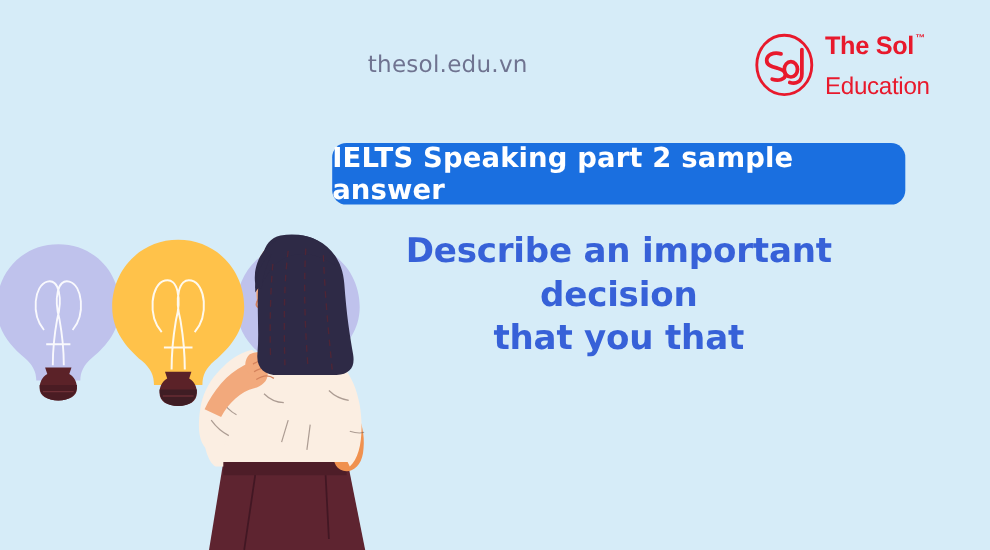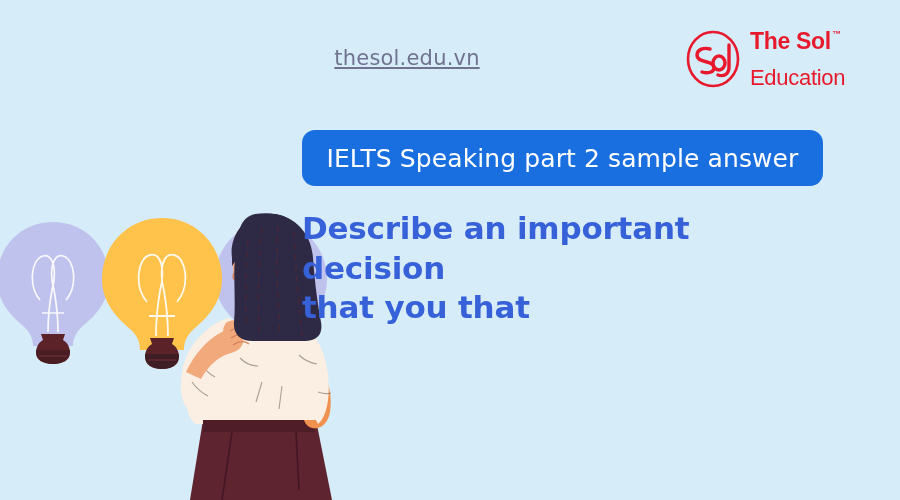--- a/index.html
+++ b/index.html
@@ -21,21 +21,20 @@
   .site-url {
     position: absolute;
     left: 0;
     top: 46px;
     width: 900px;
     text-align: center;
     font-size: 21px;
     color: #6f7390;
     letter-spacing: 0.2px;
     font-family: "DejaVu Sans", sans-serif;
-    text-decoration: underline;
   }
   .url-shift { position: relative; left: -43px; }
 
   .logo {
     position: absolute;
     left: 683px;
     top: 29px;
     width: 175px;
     height: 60px;
     display: flex;
@@ -79,31 +78,32 @@
     height: 56px;
     background: #1a6fe0;
     border-radius: 13px;
     display: flex;
     align-items: center;
     justify-content: center;
   }
   .banner-text {
     color: #ffffff;
     font-size: 25px;
-    font-weight: normal;
+    font-weight: bold;
     letter-spacing: 0.1px;
     font-family: "DejaVu Sans", sans-serif;
   }
 
   
   .headline {
     position: absolute;
     left: 302px;
     top: 209px;
     width: 521px;
+    text-align: center;
     color: #3761d8;
     font-size: 31px;
     font-weight: bold;
     line-height: 1.28;
     letter-spacing: -0.2px;
     font-family: "DejaVu Sans", sans-serif;
   }
 
   
   .art {

